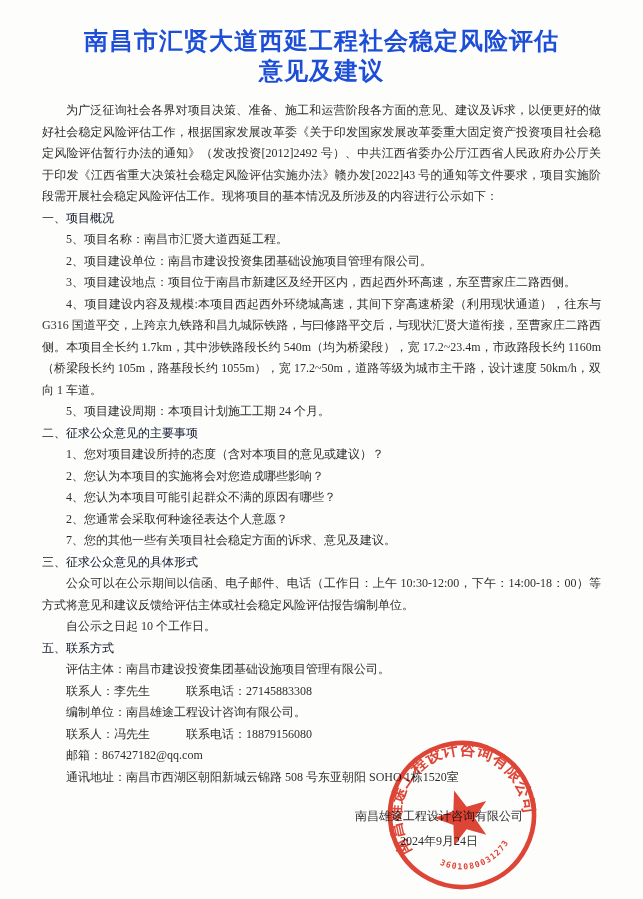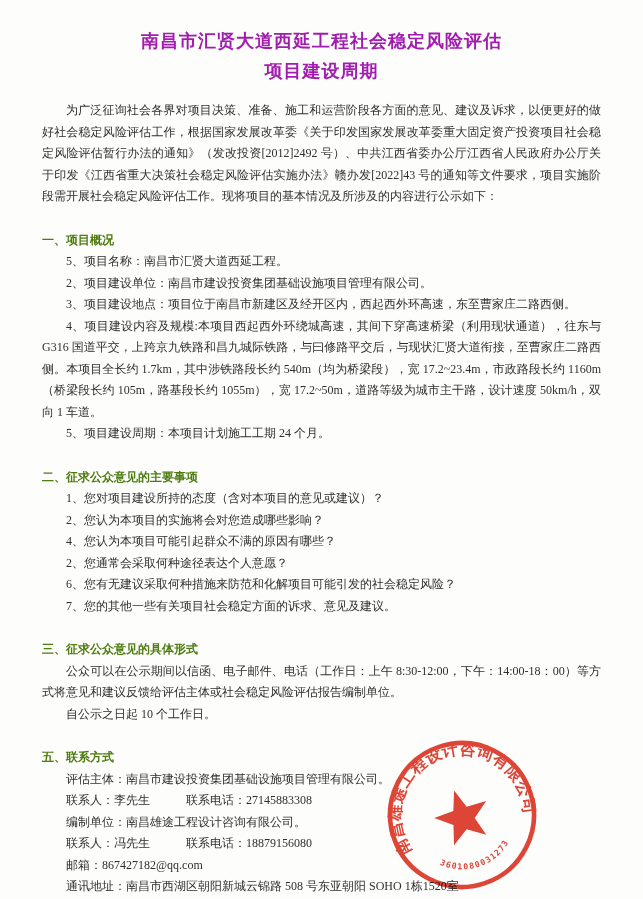--- a/index.html
+++ b/index.html
@@ -13,39 +13,38 @@
     width: 643px;
     height: 899px;
     margin: 0 auto;
     background: #fdfdfc;
     overflow: hidden;
     box-sizing: border-box;
     padding: 26px 42px 0 42px;
   }
   .title-block { text-align: center; margin-bottom: 14px; }
   .title-line {
-    font-size: 18px;
+    font-size: 24px;
     font-weight: bold;
     line-height: 30px;
     letter-spacing: 1px;
-    color: #a21caf;
+    color: #1d4ed8;
   }
   .body-text p {
     margin: 0;
     font-size: 12px;
     line-height: 21.5px;
     text-align: justify;
     text-indent: 2em;
     white-space: pre-wrap;
   }
   .body-text p.heading {
-    font-weight: bold;
+    font-weight: normal;
     text-indent: 0;
-    color: #4d7c0f;
-    margin-top: 22px;
+    color: #0f172a;
   }
   .signature-block {
     margin-top: 16px;
     margin-left: auto;
     margin-right: 78px;
     width: fit-content;
     text-align: center;
   }
   .signature-block p {
     margin: 0;
@@ -66,43 +65,42 @@
     pointer-events: none;
   }
 </style>
 </head>
 <body>
 
 <div class="page">
 
   <div class="title-block">
     <div class="title-line">南昌市汇贤大道西延工程社会稳定风险评估</div>
-    <div class="title-line">项目建设周期</div>
+    <div class="title-line">意见及建议</div>
   </div>
 
   <div class="body-text">
     <p>为广泛征询社会各界对项目决策、准备、施工和运营阶段各方面的意见、建议及诉求，以便更好的做好社会稳定风险评估工作，根据国家发展改革委《关于印发国家发展改革委重大固定资产投资项目社会稳定风险评估暂行办法的通知》（发改投资[2012]2492 号）、中共江西省委办公厅江西省人民政府办公厅关于印发《江西省重大决策社会稳定风险评估实施办法》赣办发[2022]43 号的通知等文件要求，项目实施阶段需开展社会稳定风险评估工作。现将项目的基本情况及所涉及的内容进行公示如下：</p>
 
     <p class="heading">一、项目概况</p>
     <p>5、项目名称：南昌市汇贤大道西延工程。</p>
     <p>2、项目建设单位：南昌市建设投资集团基础设施项目管理有限公司。</p>
     <p>3、项目建设地点：项目位于南昌市新建区及经开区内，西起西外环高速，东至曹家庄二路西侧。</p>
     <p>4、项目建设内容及规模:本项目西起西外环绕城高速，其间下穿高速桥梁（利用现状通道），往东与 G316 国道平交，上跨京九铁路和昌九城际铁路，与曰修路平交后，与现状汇贤大道衔接，至曹家庄二路西侧。本项目全长约 1.7km，其中涉铁路段长约 540m（均为桥梁段），宽 17.2~23.4m，市政路段长约 1160m（桥梁段长约 105m，路基段长约 1055m），宽 17.2~50m，道路等级为城市主干路，设计速度 50km/h，双向 1 车道。</p>
     <p>5、项目建设周期：本项目计划施工工期 24 个月。</p>
 
     <p class="heading">二、征求公众意见的主要事项</p>
     <p>1、您对项目建设所持的态度（含对本项目的意见或建议）？</p>
     <p>2、您认为本项目的实施将会对您造成哪些影响？</p>
     <p>4、您认为本项目可能引起群众不满的原因有哪些？</p>
     <p>2、您通常会采取何种途径表达个人意愿？</p>
-    <p>6、您有无建议采取何种措施来防范和化解项目可能引发的社会稳定风险？</p>
     <p>7、您的其他一些有关项目社会稳定方面的诉求、意见及建议。</p>
 
     <p class="heading">三、征求公众意见的具体形式</p>
-    <p>公众可以在公示期间以信函、电子邮件、电话（工作日：上午 8:30-12:00，下午：14:00-18：00）等方式将意见和建议反馈给评估主体或社会稳定风险评估报告编制单位。</p>
+    <p>公众可以在公示期间以信函、电子邮件、电话（工作日：上午 10:30-12:00，下午：14:00-18：00）等方式将意见和建议反馈给评估主体或社会稳定风险评估报告编制单位。</p>
 
     <p>自公示之日起 10 个工作日。</p>
 
     <p class="heading">五、联系方式</p>
     <p>评估主体：南昌市建设投资集团基础设施项目管理有限公司。</p>
     <p>联系人：李先生　　　联系电话：27145883308</p>
     <p>编制单位：南昌雄途工程设计咨询有限公司。</p>
     <p>联系人：冯先生　　　联系电话：18879156080</p>
     <p>邮箱：867427182@qq.com</p>
     <p>通讯地址：南昌市西湖区朝阳新城云锦路 508 号东亚朝阳 SOHO 1栋1520室</p>

